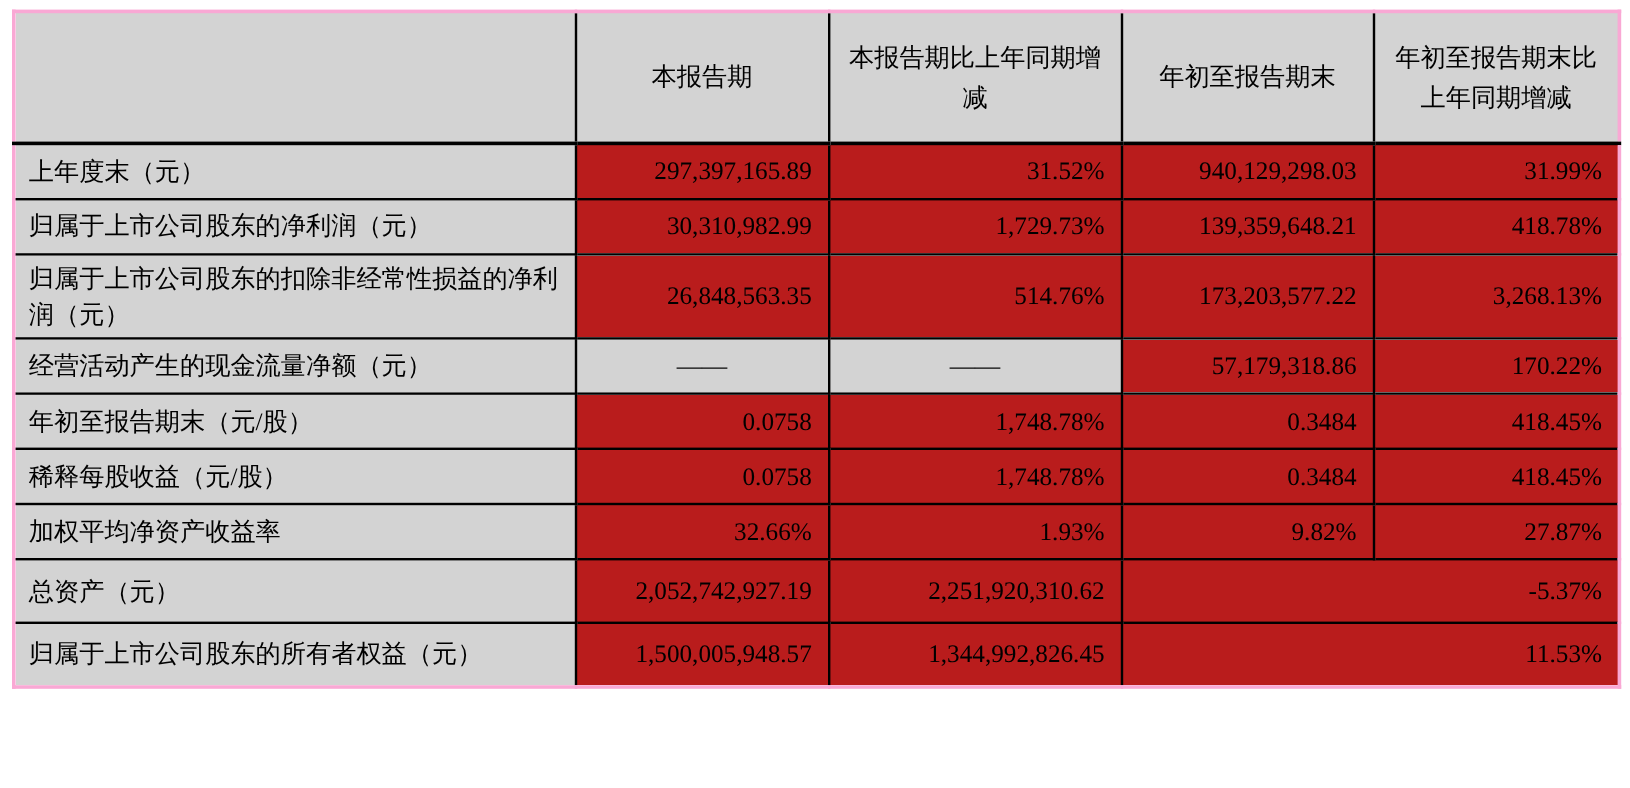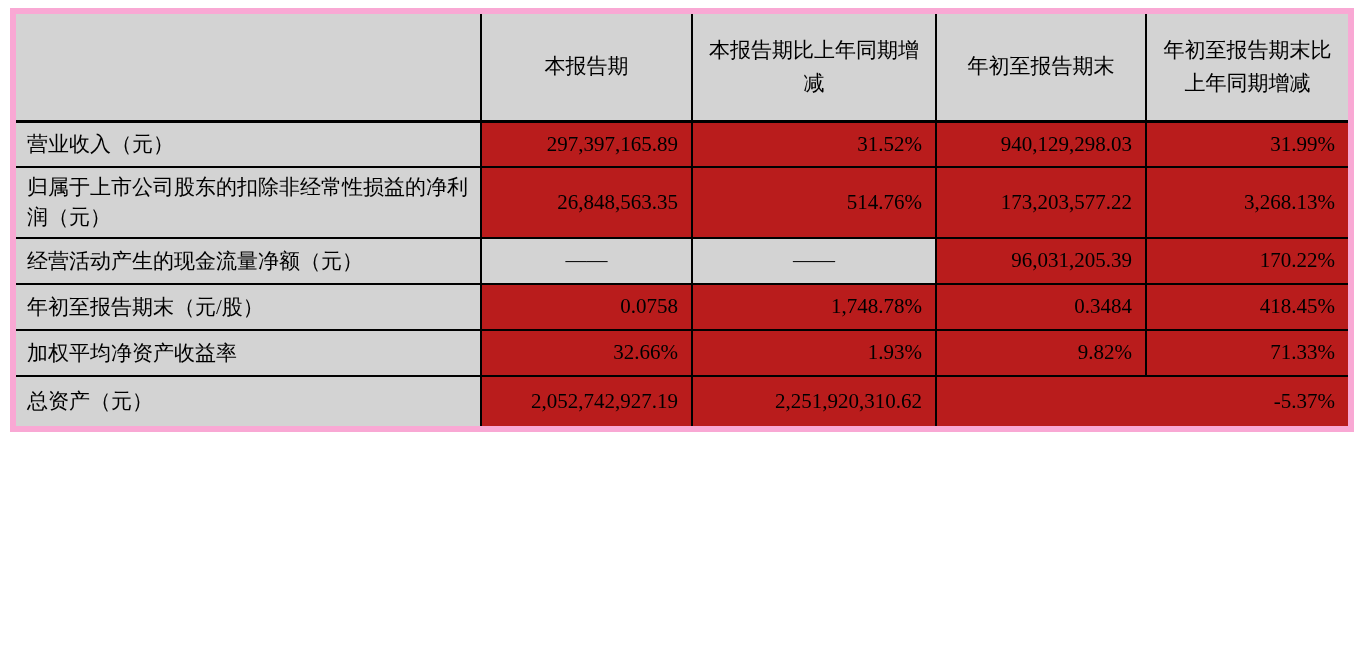--- a/index.html
+++ b/index.html
@@ -10,21 +10,21 @@
     height: 657px;
     overflow: hidden;
     font-family: "Liberation Serif", "DejaVu Serif", serif;
     color: #000000;
   }
   table.fin {
     border-collapse: collapse;
     table-layout: fixed;
     margin: 8px 0 0 10px;
     width: 1338px;
-    border: 6px solid #f9a8d4;
+    border: 3px solid #f9a8d4;
   }
   table.fin td {
     border: 2px solid #000000;
     font-size: 21px;
     vertical-align: middle;
     overflow: hidden;
   }
   tr.top-header { height: 110px; }
   tr.top-header td { border-bottom: 3px solid #000000; }
   tr.data-row { height: 46px; }
@@ -68,63 +68,83 @@
   <tbody>
     <tr class="top-header">
       <td class="hdr"></td>
       <td class="hdr">本报告期</td>
       <td class="hdr">本报告期比上年同期增减</td>
       <td class="hdr">年初至报告期末</td>
       <td class="hdr">年初至报告期末比上年同期增减</td>
     </tr>
 
     <tr class="data-row">
-      <td class="label">营业收入（元）</td>
+      <td class="label">上年度末（元）</td>
       <td class="num">297,397,165.89</td>
       <td class="num">31.52%</td>
       <td class="num">940,129,298.03</td>
       <td class="num">31.99%</td>
     </tr>
 
+    <tr class="data-row">
+      <td class="label">归属于上市公司股东的净利润（元）</td>
+      <td class="num">30,310,982.99</td>
+      <td class="num">1,729.73%</td>
+      <td class="num">139,359,648.21</td>
+      <td class="num">418.78%</td>
+    </tr>
 
     <tr class="data-row-tall">
       <td class="label">归属于上市公司股东的扣除非经常性损益的净利润（元）</td>
       <td class="num">26,848,563.35</td>
       <td class="num">514.76%</td>
       <td class="num">173,203,577.22</td>
       <td class="num">3,268.13%</td>
     </tr>
 
     <tr class="data-row">
       <td class="label">经营活动产生的现金流量净额（元）</td>
       <td class="dash">——</td>
       <td class="dash">——</td>
-      <td class="num">96,031,205.39</td>
+      <td class="num">57,179,318.86</td>
       <td class="num">170.22%</td>
     </tr>
 
     <tr class="data-row">
       <td class="label">年初至报告期末（元/股）</td>
       <td class="num">0.0758</td>
       <td class="num">1,748.78%</td>
       <td class="num">0.3484</td>
       <td class="num">418.45%</td>
     </tr>
 
+    <tr class="data-row">
+      <td class="label">稀释每股收益（元/股）</td>
+      <td class="num">0.0758</td>
+      <td class="num">1,748.78%</td>
+      <td class="num">0.3484</td>
+      <td class="num">418.45%</td>
+    </tr>
 
     <tr class="data-row">
       <td class="label">加权平均净资产收益率</td>
       <td class="num">32.66%</td>
       <td class="num">1.93%</td>
       <td class="num">9.82%</td>
-      <td class="num">71.33%</td>
+      <td class="num">27.87%</td>
     </tr>
 
 
     <tr class="balance-row">
       <td class="label">总资产（元）</td>
       <td class="num">2,052,742,927.19</td>
       <td class="num">2,251,920,310.62</td>
       <td class="num" colspan="2">-5.37%</td>
     </tr>
 
+    <tr class="balance-row">
+      <td class="label">归属于上市公司股东的所有者权益（元）</td>
+      <td class="num">1,500,005,948.57</td>
+      <td class="num">1,344,992,826.45</td>
+      <td class="num" colspan="2">11.53%</td>
+    </tr>
   </tbody>
 </table>
 
 </body></html>

